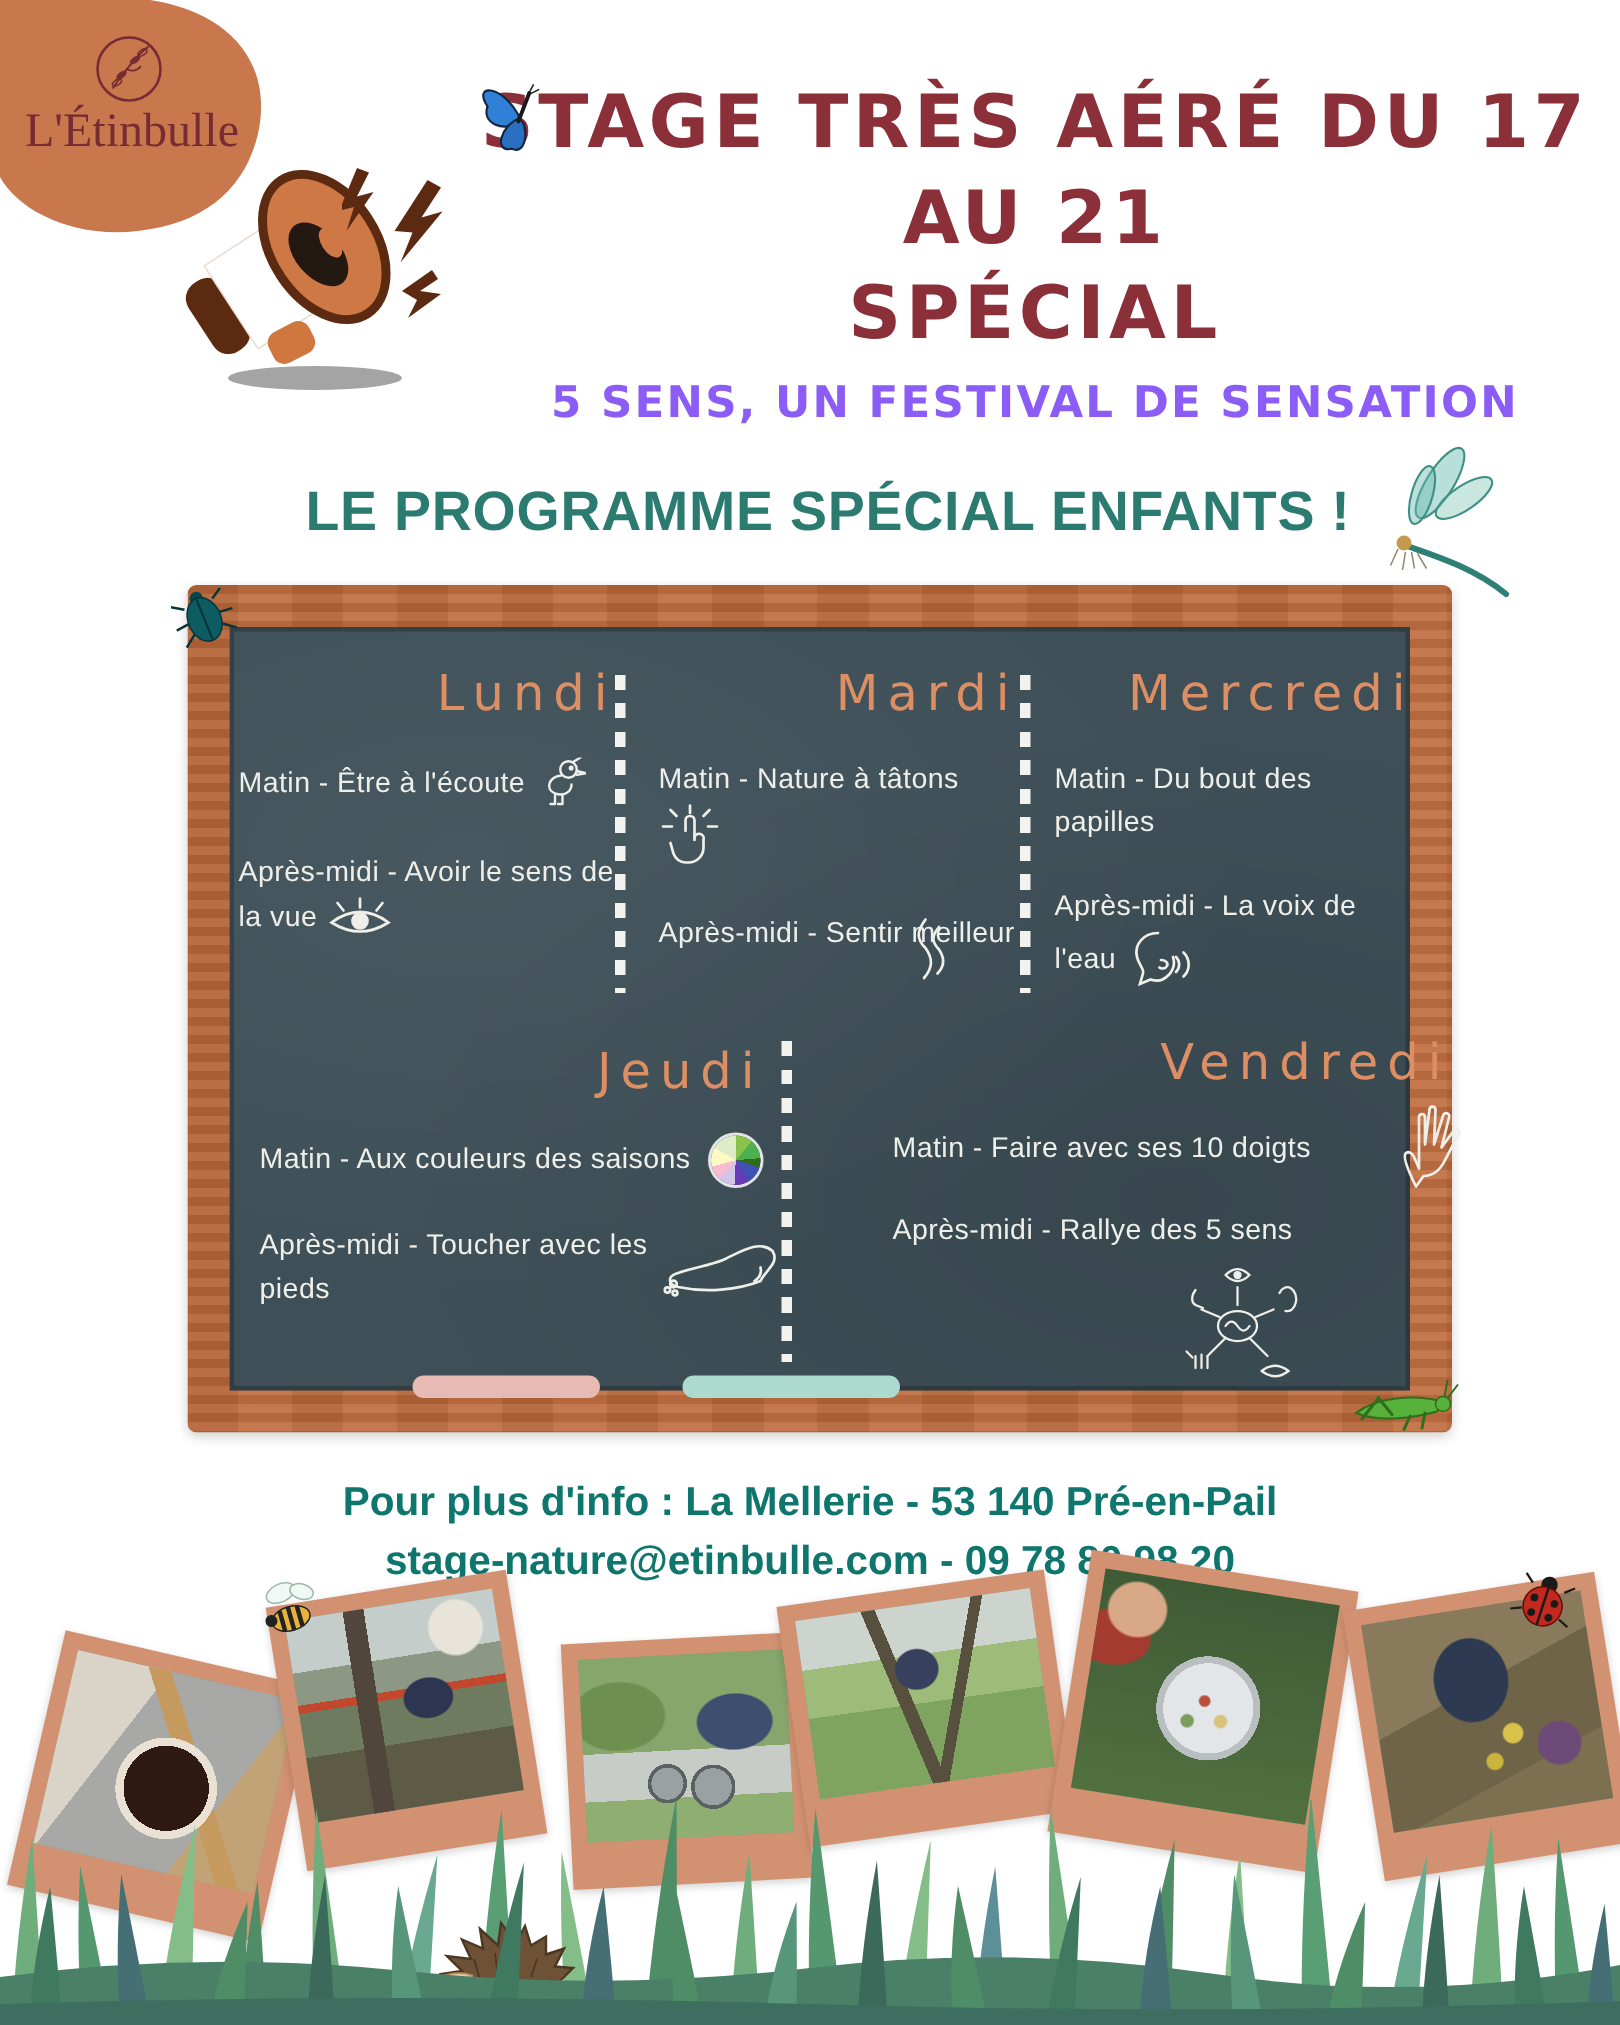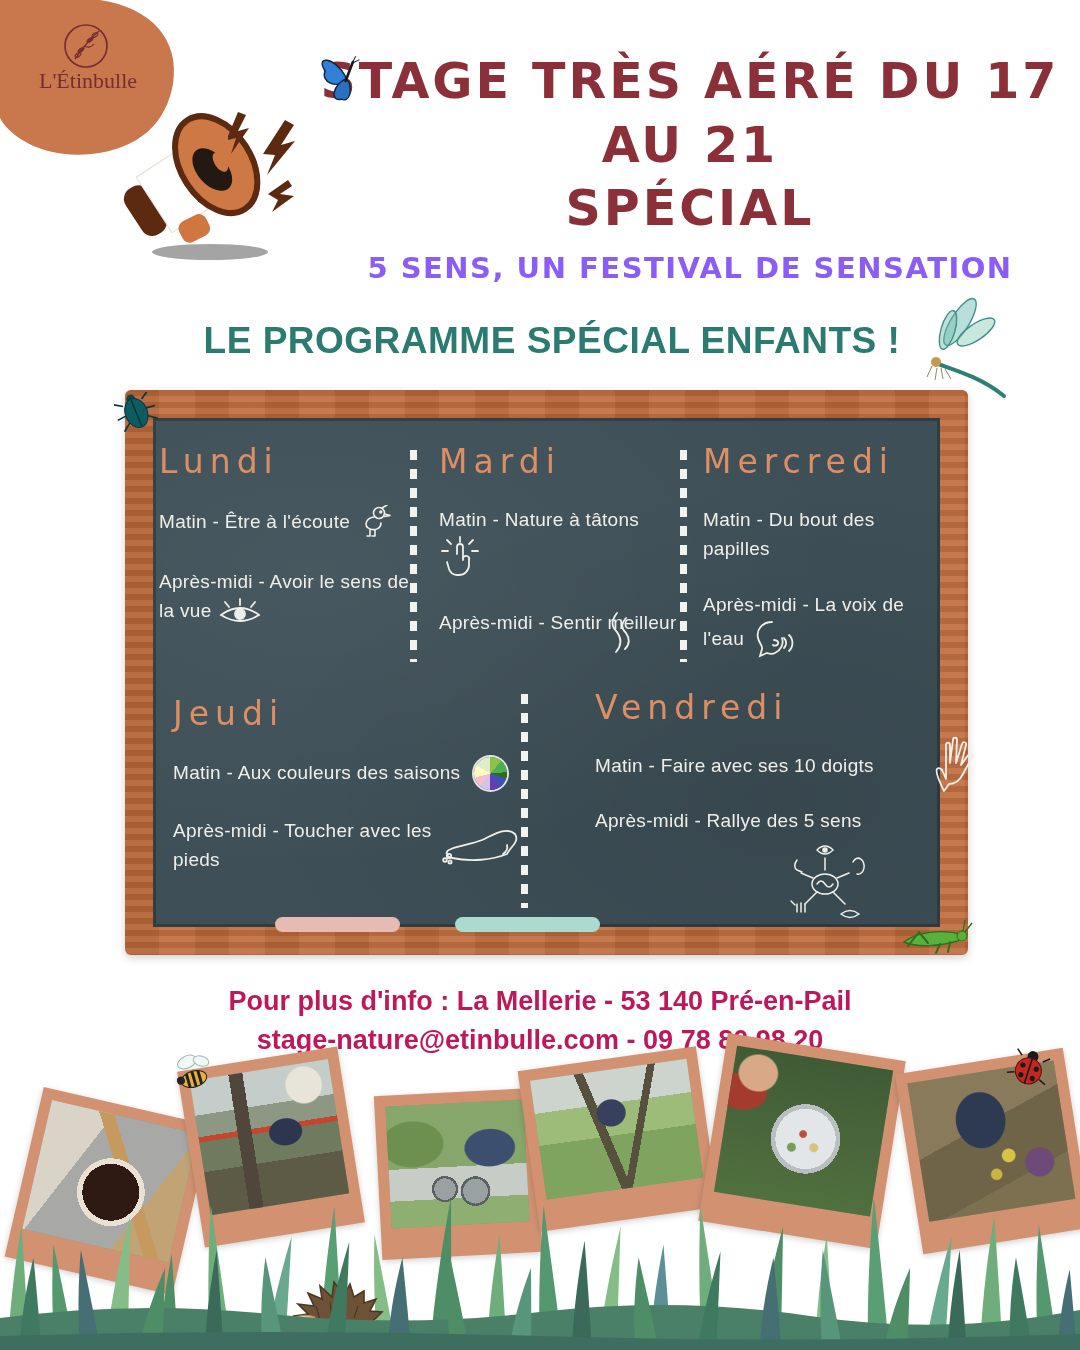--- a/index.html
+++ b/index.html
@@ -4,21 +4,21 @@
 <style>
   html,body{margin:0;padding:0;background:#fff;}
   .poster{position:relative;width:1080px;height:1350px;background:#ffffff;overflow:hidden;
           font-family:"Liberation Sans",sans-serif;}
   .abs{position:absolute;}
 
   
   .logo-blob{left:0;top:0;width:190px;height:165px;z-index:2;}
   .logo-mark{position:absolute;left:62px;top:22px;width:48px;height:48px;}
   .brand-name{position:absolute;left:0;top:68px;width:176px;text-align:center;
-              font-family:"Liberation Serif",serif;font-size:22px;color:#772B33;}
+              font-family:"Liberation Serif",serif;font-size:32px;color:#772B33;}
   .megaphone{left:118px;top:92px;width:215px;height:180px;z-index:1;}
   .butterfly{left:318px;top:46px;width:54px;height:64px;z-index:3;}
 
   .title-block{left:300px;top:50px;width:780px;text-align:center;z-index:2;}
   .title-l1,.title-l2{font-family:"DejaVu Sans",sans-serif;font-weight:bold;font-size:49px;
        color:#8B2F39;letter-spacing:3px;line-height:1.3;}
   .subtitle{margin-top:10px;font-family:"DejaVu Sans",sans-serif;font-weight:bold;font-size:29px;
        color:#8b5cf6;letter-spacing:1.5px;}
 
   .program-heading{left:0;top:320px;width:1080px;text-align:center;transform:translateX(12px);
@@ -33,36 +33,36 @@
      border-radius:6px;box-shadow:0 3px 8px rgba(0,0,0,.18);z-index:1;}
   .board-inner{position:relative;width:100%;height:100%;background:#3E4F57;
      background-image:radial-gradient(ellipse at 20% 30%,rgba(255,255,255,.05),transparent 60%),
                       radial-gradient(ellipse at 80% 75%,rgba(0,0,0,.10),transparent 60%);
      box-shadow:inset 0 0 0 3px rgba(0,0,0,.22);}
   .beetle{left:114px;top:392px;width:44px;height:40px;z-index:3;}
   .grasshopper{left:898px;top:910px;width:76px;height:48px;z-index:3;}
 
   .day-col{position:absolute;}
   .day-name{font-family:"DejaVu Sans",sans-serif;color:#DE8E63;font-size:33px;letter-spacing:6px;
-     text-align:left;margin-bottom:24px;}
+     text-align:right;margin-bottom:24px;}
   .item{color:#EFEFEA;font-size:19px;letter-spacing:.3px;line-height:1.55;margin-bottom:26px;}
   .item svg{vertical-align:middle;}
   .vdots{position:absolute;width:7px;
      background:repeating-linear-gradient(180deg,#F2F2EE 0 10px,transparent 10px 19px);}
   .chalk{position:absolute;height:15px;border-radius:8px;}
   .chalk.pink{left:150px;top:527px;width:125px;background:#E7BAB4;}
   .chalk.teal{left:330px;top:527px;width:145px;background:#ACDACE;}
   .wheel{display:inline-block;width:33px;height:33px;border-radius:50%;vertical-align:middle;margin-left:8px;
      background:conic-gradient(#8bc34a 0 40deg,#4caf50 40deg 85deg,#33691e 85deg 108deg,#3f51b5 108deg 148deg,
         #673ab7 148deg 183deg,#d1c4e9 183deg 220deg,#f8bbd0 220deg 255deg,#fff9c4 255deg 300deg,#dcedc8 300deg 360deg);
      box-shadow:0 0 0 2px rgba(255,255,255,.85);}
 
   
   .contact{left:0;top:982px;width:1080px;text-align:center;font-weight:bold;font-size:27px;
-     color:#be185d;line-height:1.45;z-index:2;}
+     color:#0f766e;line-height:1.45;z-index:2;}
 
   
   .polaroid{position:absolute;background:#D29272;padding:11px 11px 31px 11px;
      box-shadow:0 2px 6px rgba(0,0,0,.18);z-index:2;}
   .photo{width:100%;background-color:#8a8f85;}
   .p1{left:22px;top:1104px;width:150px;transform:rotate(13deg);}
   .p1 .photo{height:132px;background-image:
      radial-gradient(circle at 52% 58%,#2e1a12 0 26%,#e9e2d4 26% 31%,rgba(0,0,0,0) 31%),
      linear-gradient(60deg,rgba(0,0,0,0) 55%,#c69a5e 55% 62%,rgba(0,0,0,0) 62%),
      linear-gradient(115deg,#d9d3c8 0 30%,#a8a9a6 30% 72%,#c2a376 72%);}

